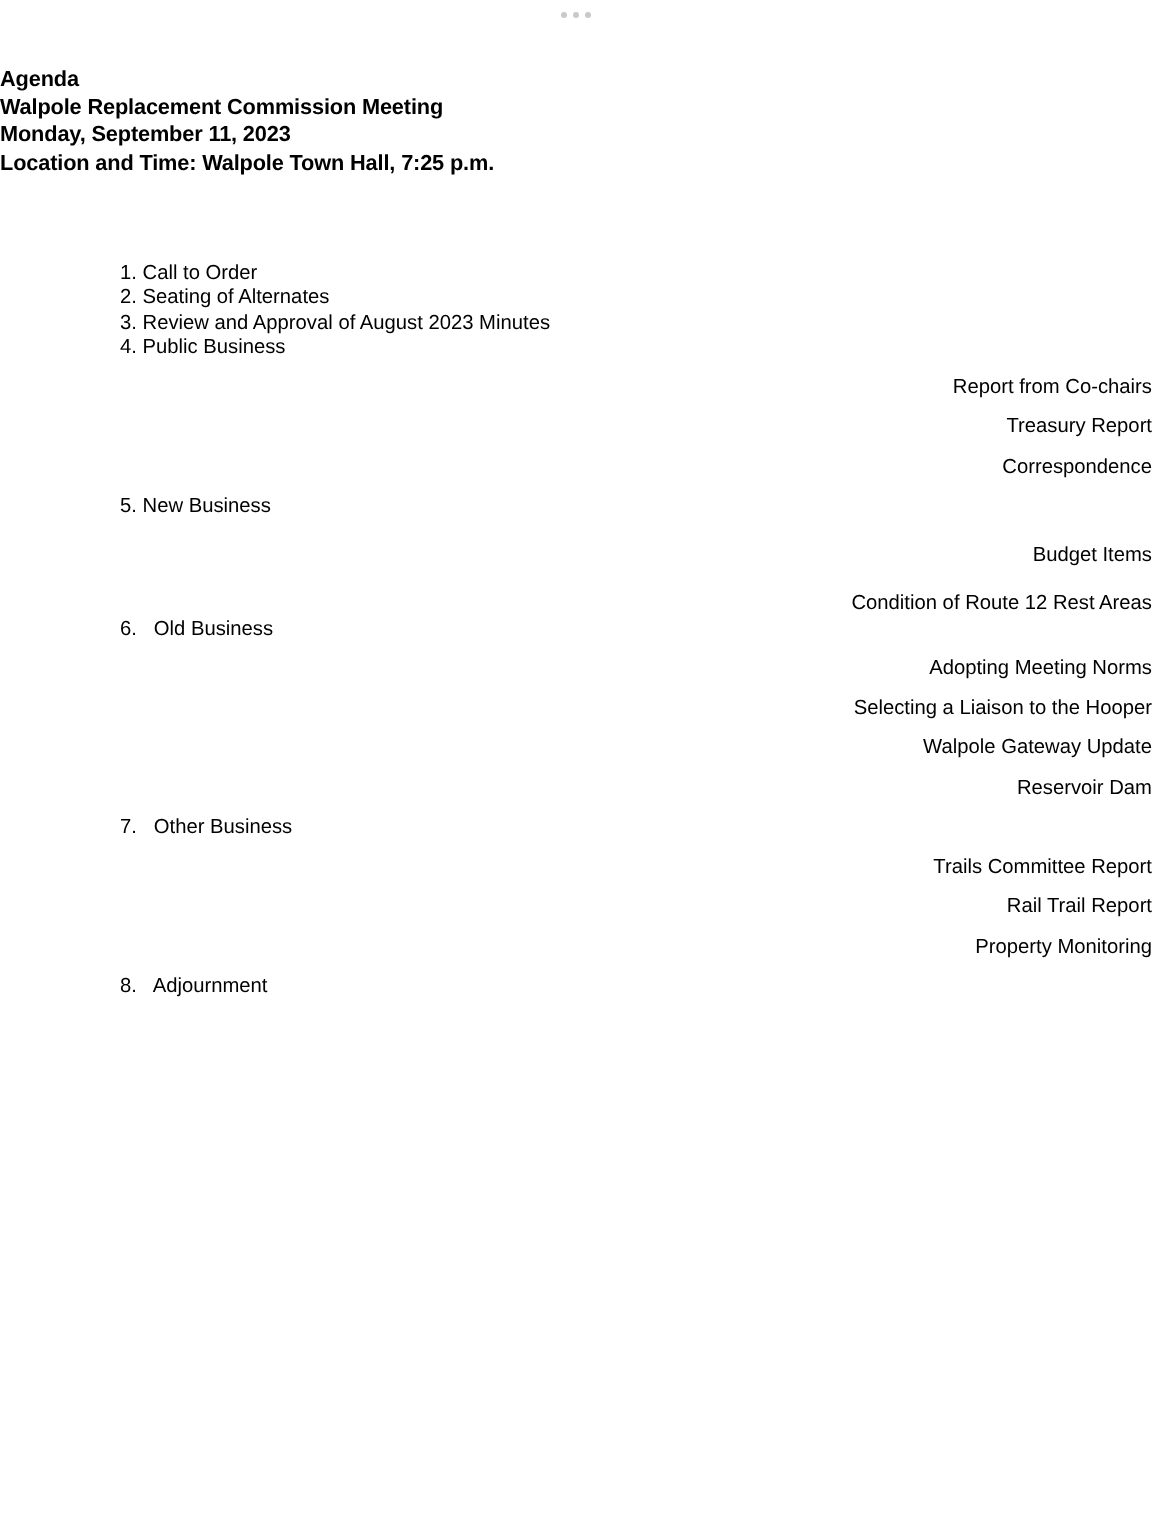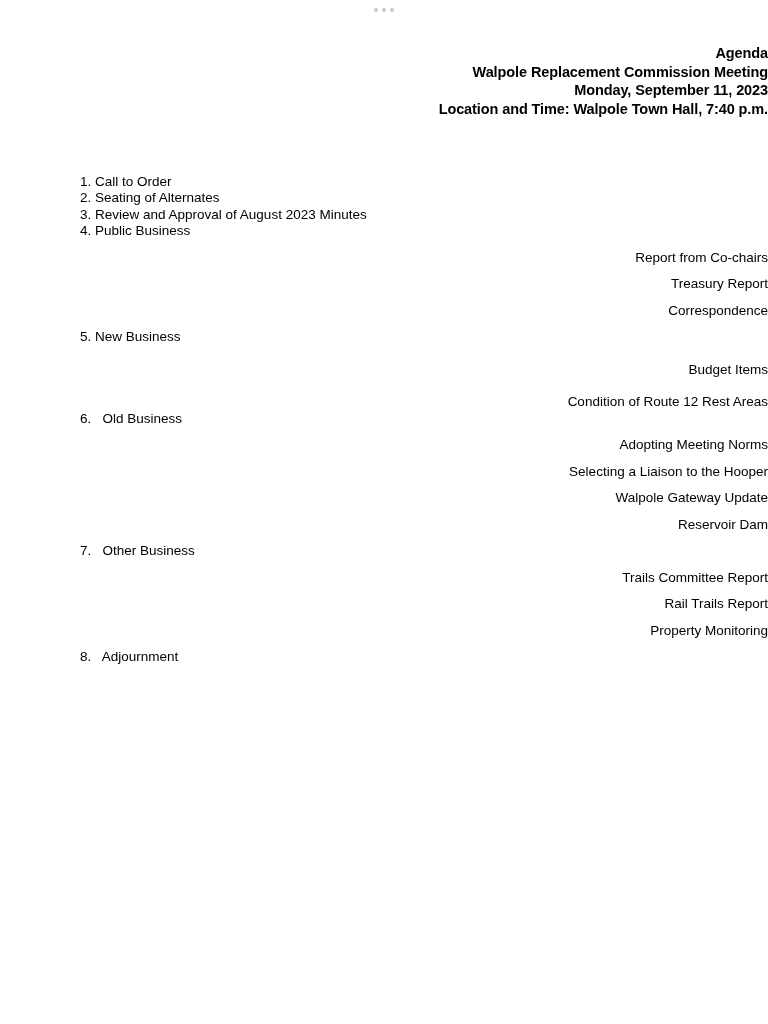--- a/index.html
+++ b/index.html
@@ -44,21 +44,21 @@
 
   .doc-body {
     position: absolute;
     top: 0;
     left: 0;
     width: 768px;
   }
 
   .header-block {
     margin-top: 44px;
-    text-align: right;
+    text-align: left;
     font-weight: bold;
     font-size: 14.5px;
     line-height: 18.7px;
     letter-spacing: -0.1px;
   }
   .header-block .hline {
     display: block;
     white-space: pre;
   }
 
@@ -100,40 +100,40 @@
     <span class="dot"></span>
     <span class="dot"></span>
   </div>
 
   <div class="doc-body">
 
     <div class="header-block">
       <span class="hline">Agenda</span>
       <span class="hline">Walpole Replacement Commission Meeting</span>
       <span class="hline">Monday, September 11, 2023</span>
-      <span class="hline">Location and Time: Walpole Town Hall, 7:40 p.m.</span>
+      <span class="hline">Location and Time: Walpole Town Hall, 7:25 p.m.</span>
     </div>
 
     <div class="content">
       <div class="num-item">1. Call to Order</div>
       <div class="num-item">2. Seating of Alternates</div>
       <div class="num-item">3. Review and Approval of August 2023 Minutes</div>
       <div class="num-item">4. Public Business</div>
       <div class="sub-item spaced">Report from Co-chairs</div>
       <div class="sub-item spaced">Treasury Report</div>
       <div class="sub-item spaced">Correspondence</div>
       <div class="num-item">5. New Business</div>
       <div class="sub-item tight">Budget Items</div>
       <div class="sub-item tight">Condition of Route 12 Rest Areas</div>
       <div class="num-item">6.   Old Business</div>
       <div class="sub-item spaced">Adopting Meeting Norms</div>
       <div class="sub-item spaced">Selecting a Liaison to the Hooper</div>
       <div class="sub-item spaced">Walpole Gateway Update</div>
       <div class="sub-item spaced">Reservoir Dam</div>
       <div class="num-item">7.   Other Business</div>
       <div class="sub-item spaced">Trails Committee Report</div>
-      <div class="sub-item spaced">Rail Trails Report</div>
+      <div class="sub-item spaced">Rail Trail Report</div>
       <div class="sub-item spaced">Property Monitoring</div>
       <div class="num-item">8.   Adjournment</div>
     </div>
 
   </div>
 </div>
 
 </body></html>

